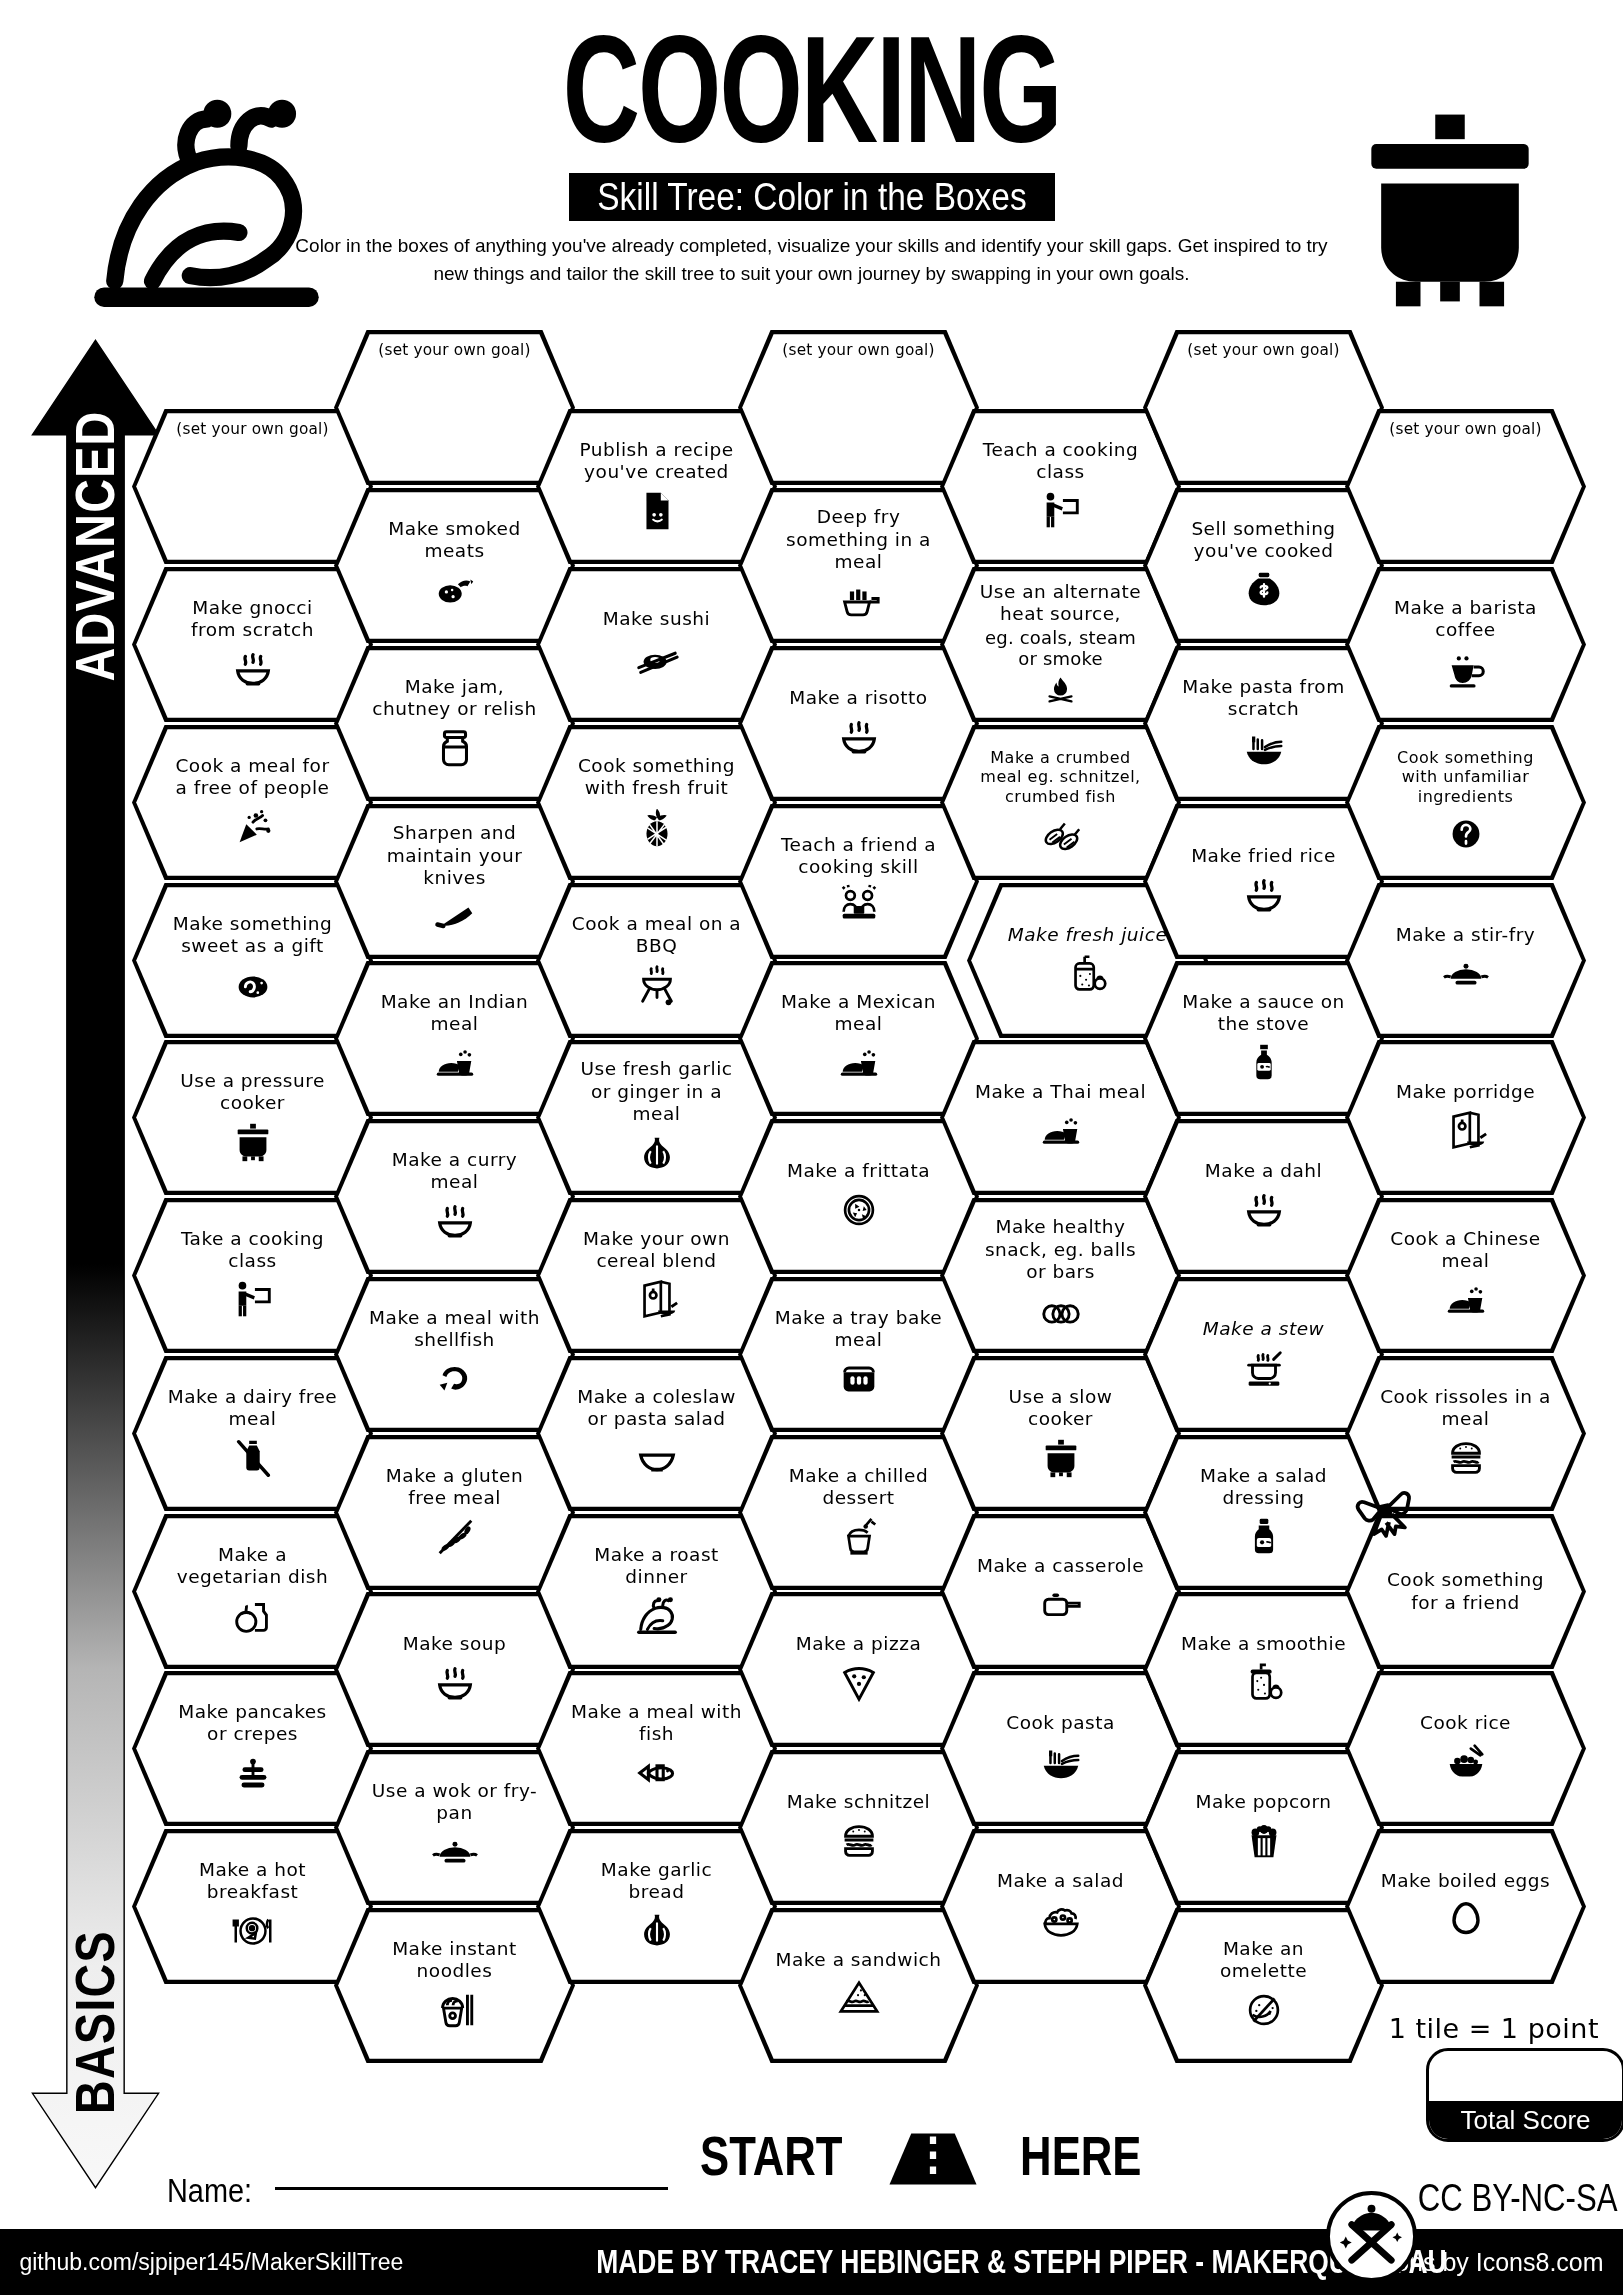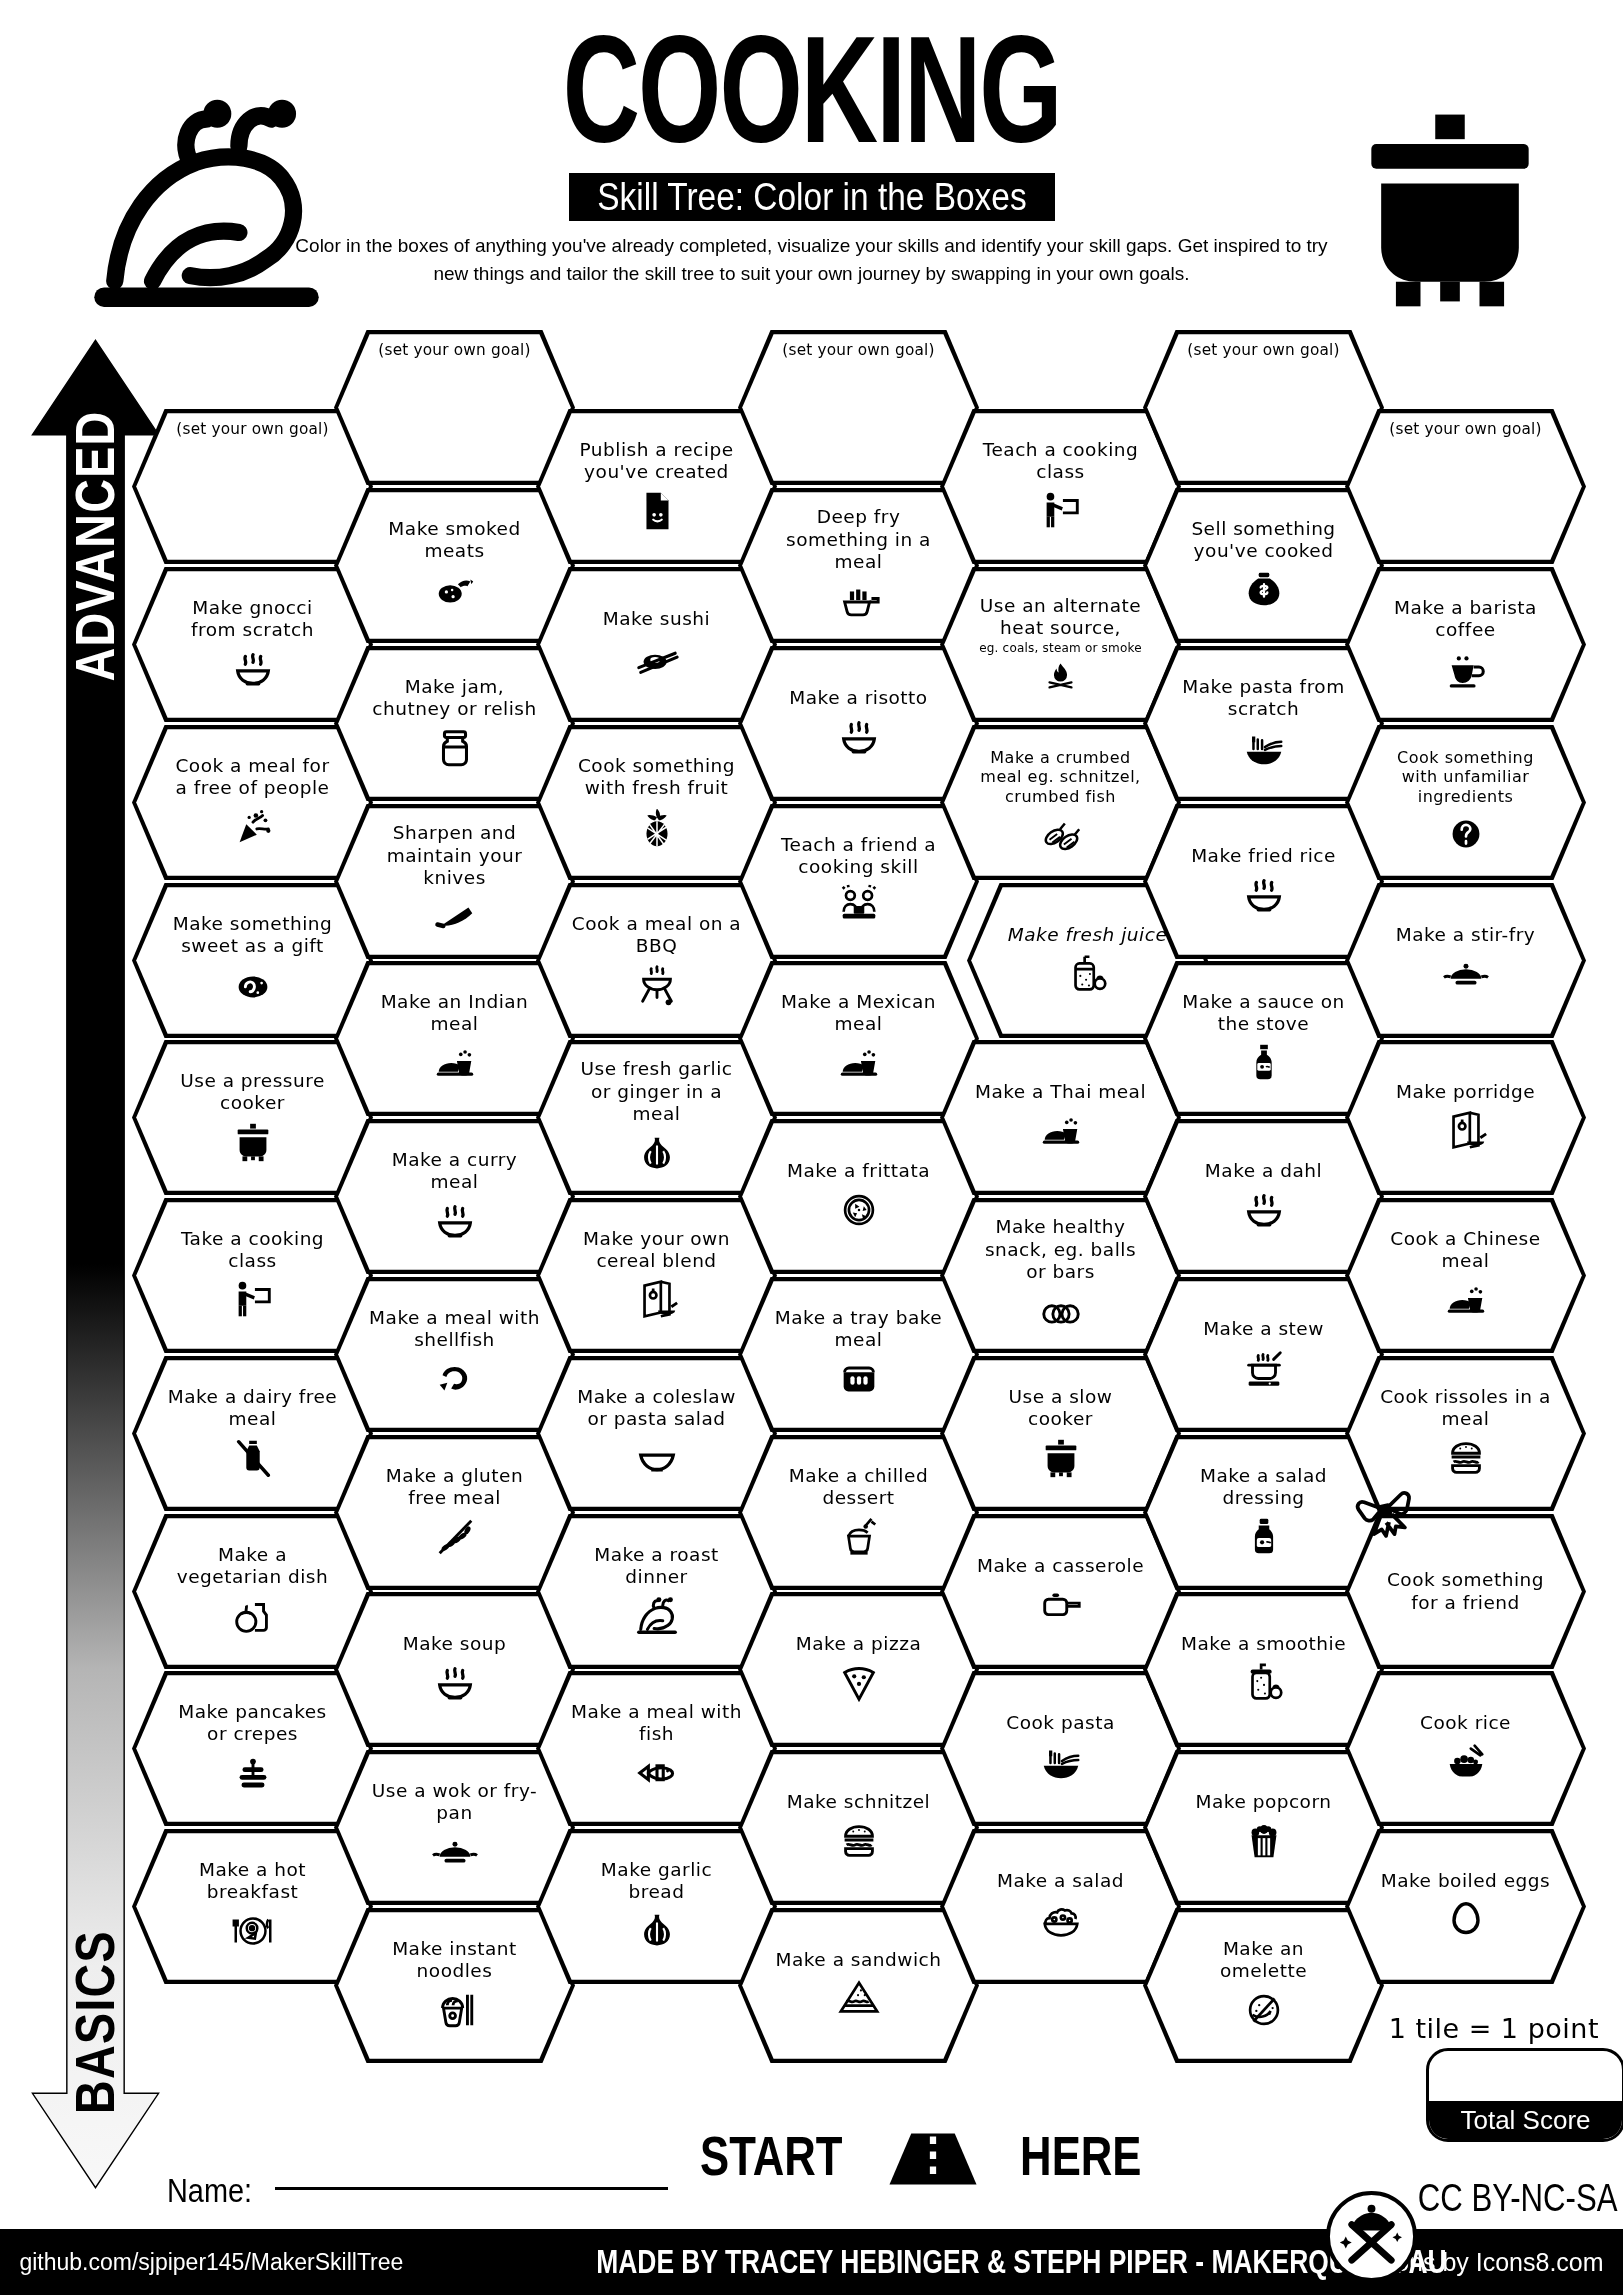--- a/index.html
+++ b/index.html
@@ -24,21 +24,21 @@
   .axis-basics{left:95px;top:2022px;color:#000;transform:translate(-50%,-50%) rotate(-90deg) scaleX(.85)}
   
   .hex{position:absolute;width:241px;height:155px;background:#000;
        clip-path:polygon(13.5% 0%,86.5% 0%,100% 50%,86.5% 100%,13.5% 100%,0% 50%)}
   .hex-in{position:absolute;inset:4.2px;background:#fff;
        clip-path:polygon(13.5% 0%,86.5% 0%,100% 50%,86.5% 100%,13.5% 100%,0% 50%)}
   .hex-c{position:absolute;inset:4.6px 30.5px;display:flex;flex-direction:column;align-items:center;
          justify-content:center;gap:4.6px;text-align:center}
   .t-label{font-size:18.5px;line-height:1.22;letter-spacing:0.5px}
   .t-label.sm{font-size:16px}
-  .t-small{font-size:12px;letter-spacing:0.2px;margin-top:-3.7px}
+  .t-small{font-size:18px;letter-spacing:0.2px;margin-top:-3.7px}
   .t-icon{width:46px;height:46px;flex:0 0 auto}
   .t-icon.small{width:35px;height:35px}
   .goal .hex-c{justify-content:flex-start;padding-top:1.9px}
   .goal .t-label{font-size:15.3px;letter-spacing:0.2px}
   .bow{position:absolute;width:74px;height:69px;z-index:5;transform:rotate(-12deg)}
   
   .start-group{position:absolute;left:680px;top:2123px;display:flex;align-items:flex-start;gap:12px}
   .start-text{font-family:"Liberation Sans",sans-serif;font-weight:900;font-size:56px;
               transform:scaleX(.78);letter-spacing:0}
   .road-icon{width:116px;height:72px}
@@ -1150,21 +1150,21 @@
     <div class="hex" style="left: 1143px; top: 1119px;">
       <div class="hex-in">
         <div class="hex-c">
           <div class="t-label">Make a dahl</div>
           <svg class="t-icon" viewBox="0 0 100 100" width="46" height="46">
             <use href="#i-bowl-steam"></use>
           </svg>
         </div>
       </div>
     </div>
-    <div class="hex" style="left: 1143px; top: 1277px;">
+    <div class="hex" style="left: 1143px; top: 1277px; font-style: italic;">
       <div class="hex-in">
         <div class="hex-c">
           <div class="t-label">Make a stew</div>
           <svg class="t-icon" viewBox="0 0 100 100" width="46" height="46">
             <use href="#i-stew-pot"></use>
           </svg>
         </div>
       </div>
     </div>
     <div class="hex" style="left: 1143px; top: 1435px;">

